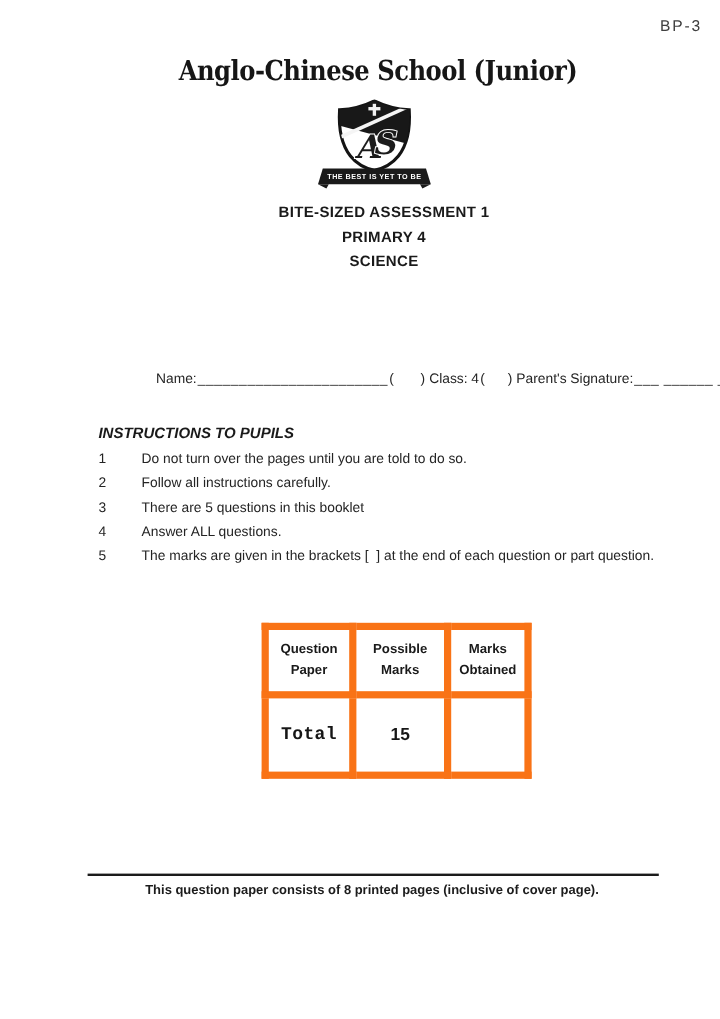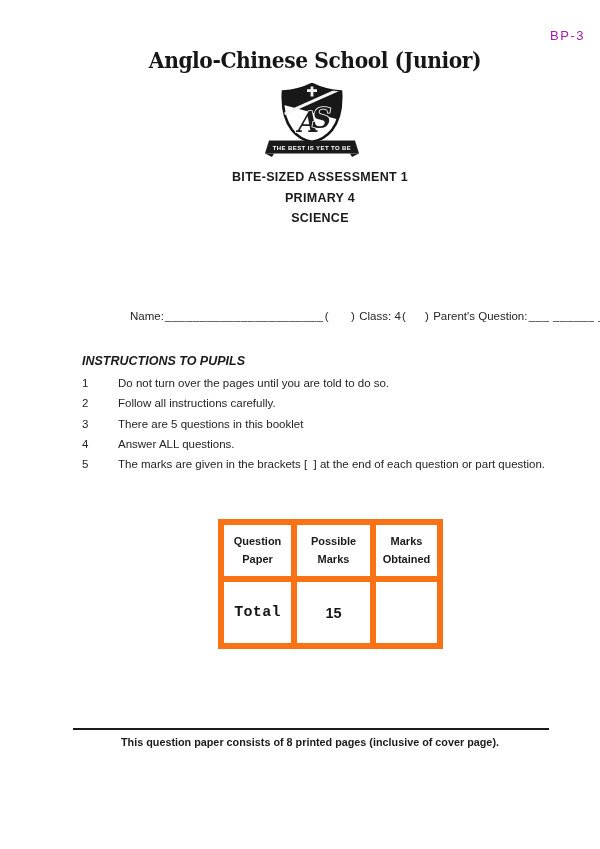--- a/index.html
+++ b/index.html
@@ -6,22 +6,22 @@
   .page {
     position:relative;
     width:600px; height:849px;
     margin:0 auto;
     background:#ffffff;
     overflow:hidden;
     font-family:"Liberation Sans", sans-serif;
     color:#1e1e1e;
   }
   .bp-code {
-    position:absolute; top:28px; right:15px;
-    font-size:13px; letter-spacing:1.5px; color:#a21caf;
+    position:absolute; top:14px; right:15px;
+    font-size:13px; letter-spacing:1.5px; color:#404040;
   }
   .school-name {
     position:absolute; top:46px; left:15px; width:600px;
     text-align:center;
     font-family:"DejaVu Serif", serif;
     font-weight:bold; font-size:23px; color:#161616;
     transform:scaleX(0.88); transform-origin:center;
     letter-spacing:-0.5px;
   }
   .crest { position:absolute; top:83px; left:262px; width:100px; height:78px; }
@@ -115,21 +115,21 @@
     <span>Name:</span>
       <span class="gap-sm"></span>
       <span class="blank">_______________________</span>
       <span class="gap-sm"></span>
       <span>(       )</span>
       <span class="gap-lg"></span>
       <span>Class: 4</span>
       <span class="gap-sm"></span>
       <span>(      )</span>
       <span class="gap-lg"></span>
-      <span>Parent's Question:</span>
+      <span>Parent's Signature:</span>
       <span class="gap-sm"></span>
       <span class="blank">___ ______ _</span>
   </div>
 
   <div class="instr-head">INSTRUCTIONS TO PUPILS</div>
 
   <div class="instr-list">
     <div class="instr-item">
       <span class="instr-num">1</span>
       <span class="instr-text">Do not turn over the pages until you are told to do so.</span>

